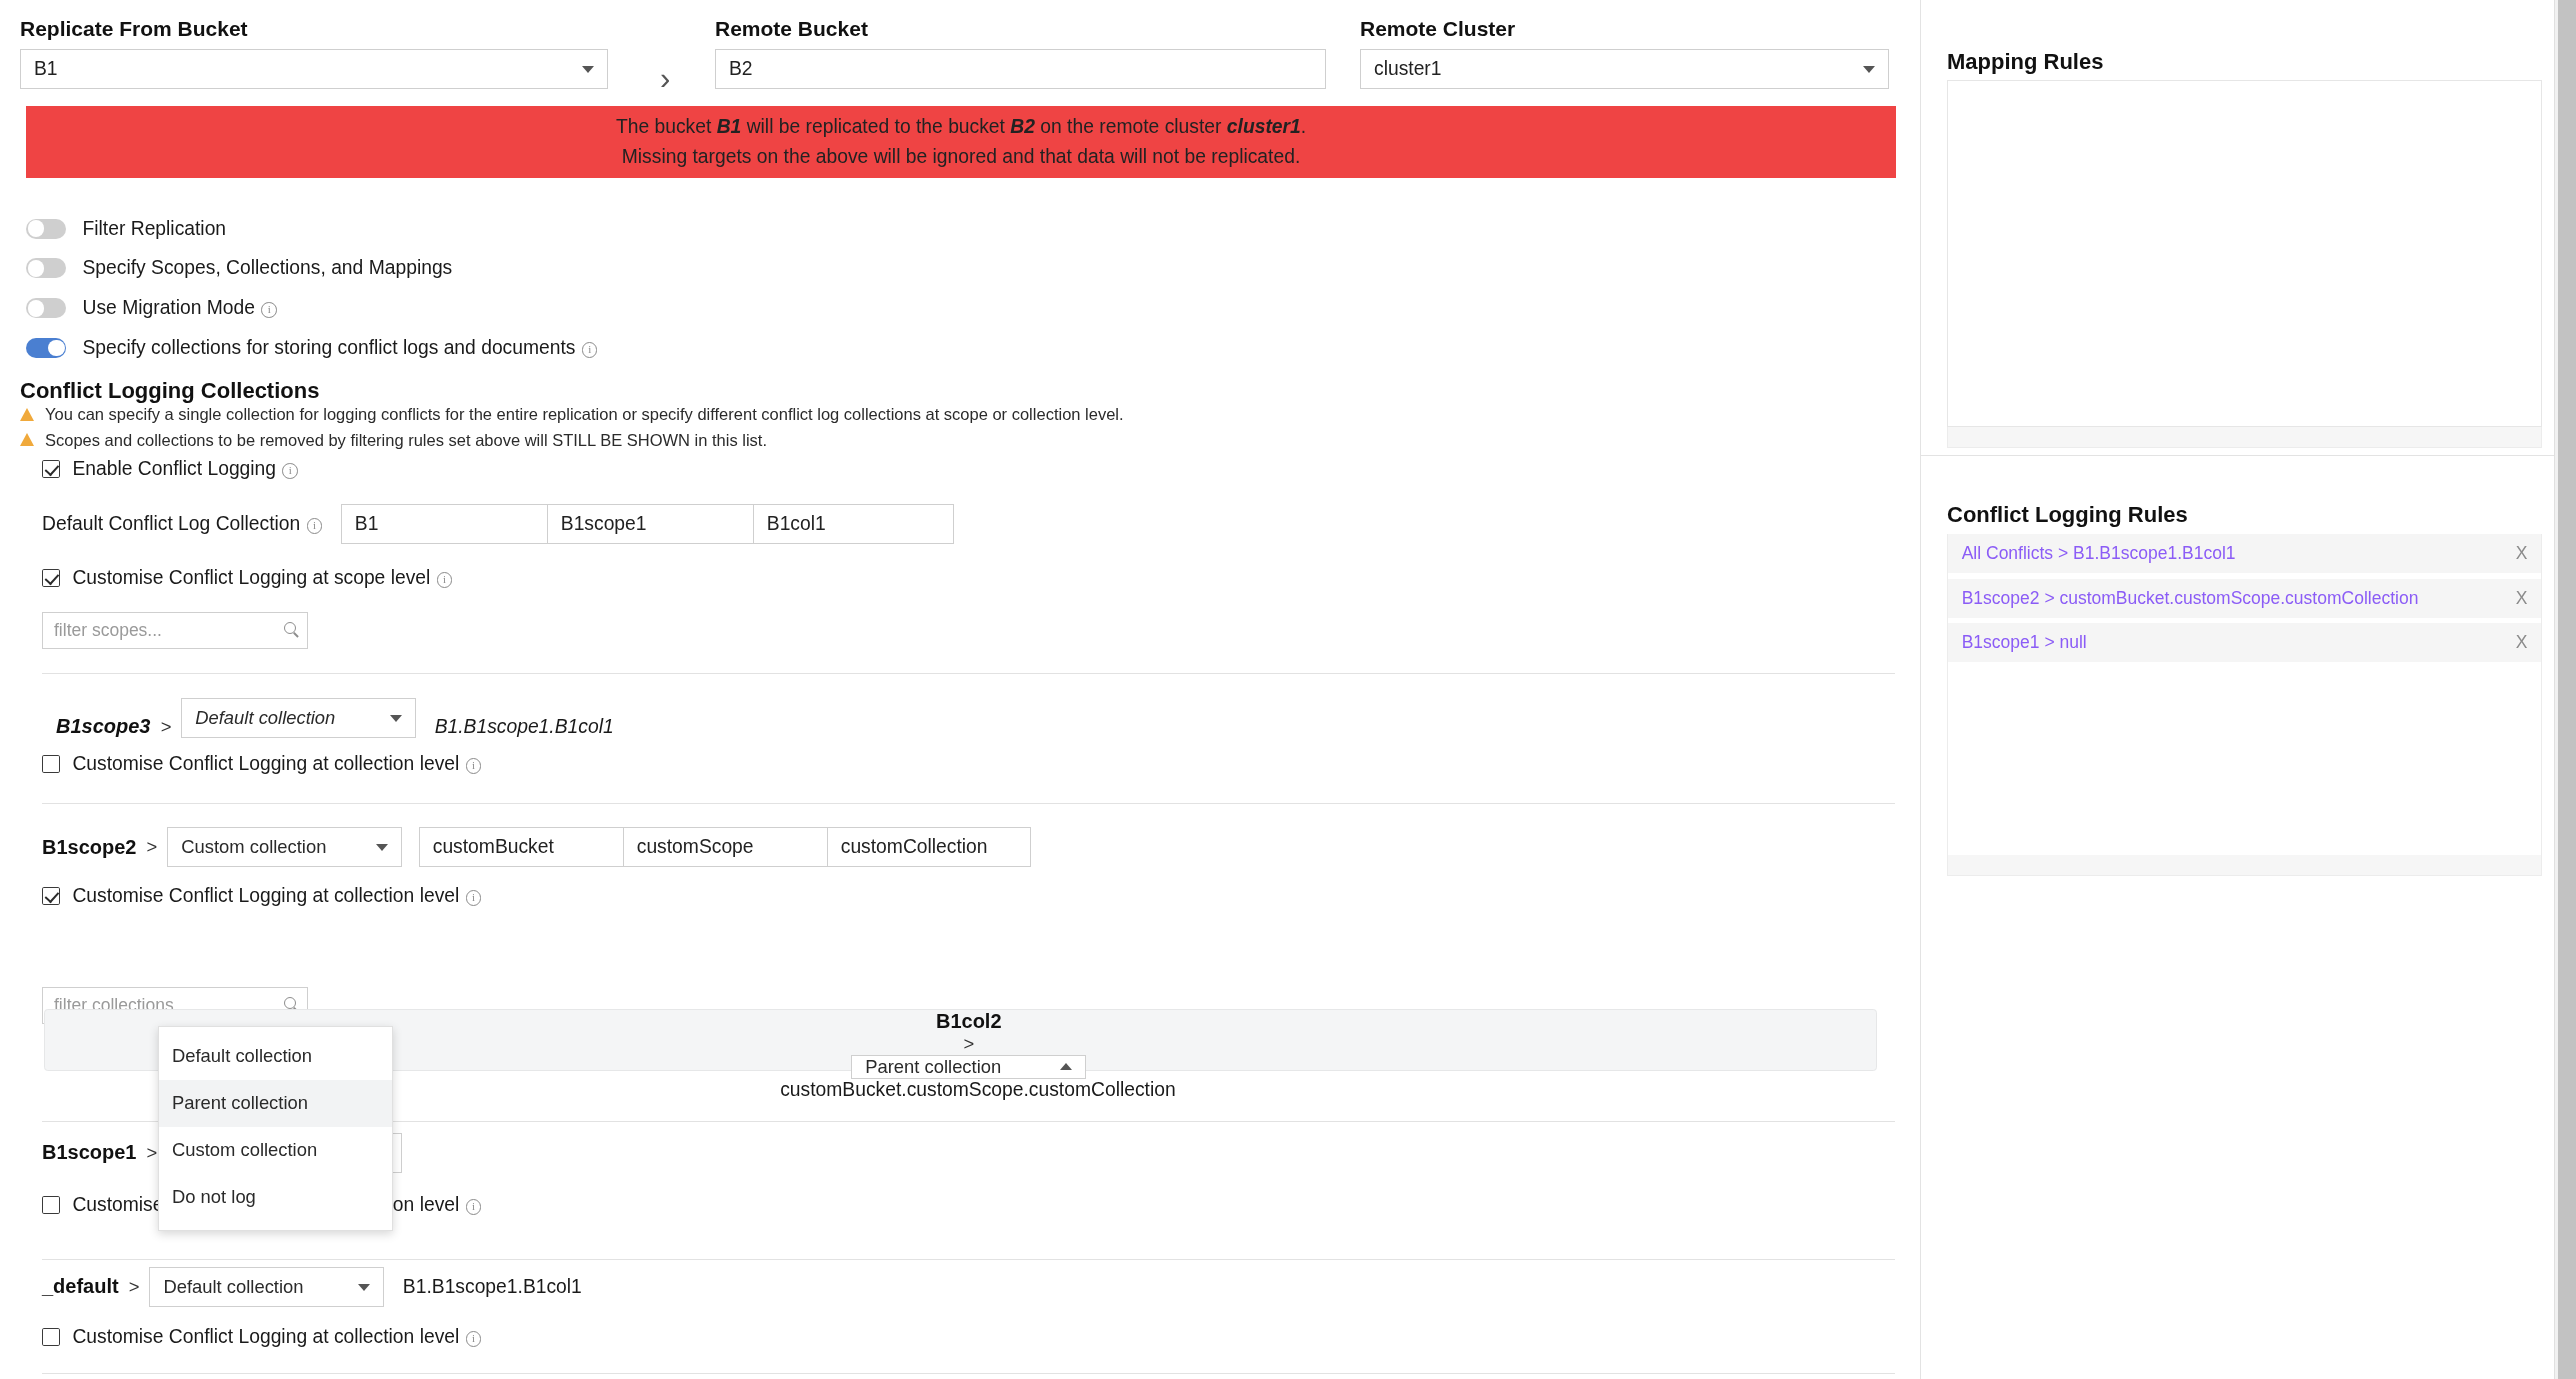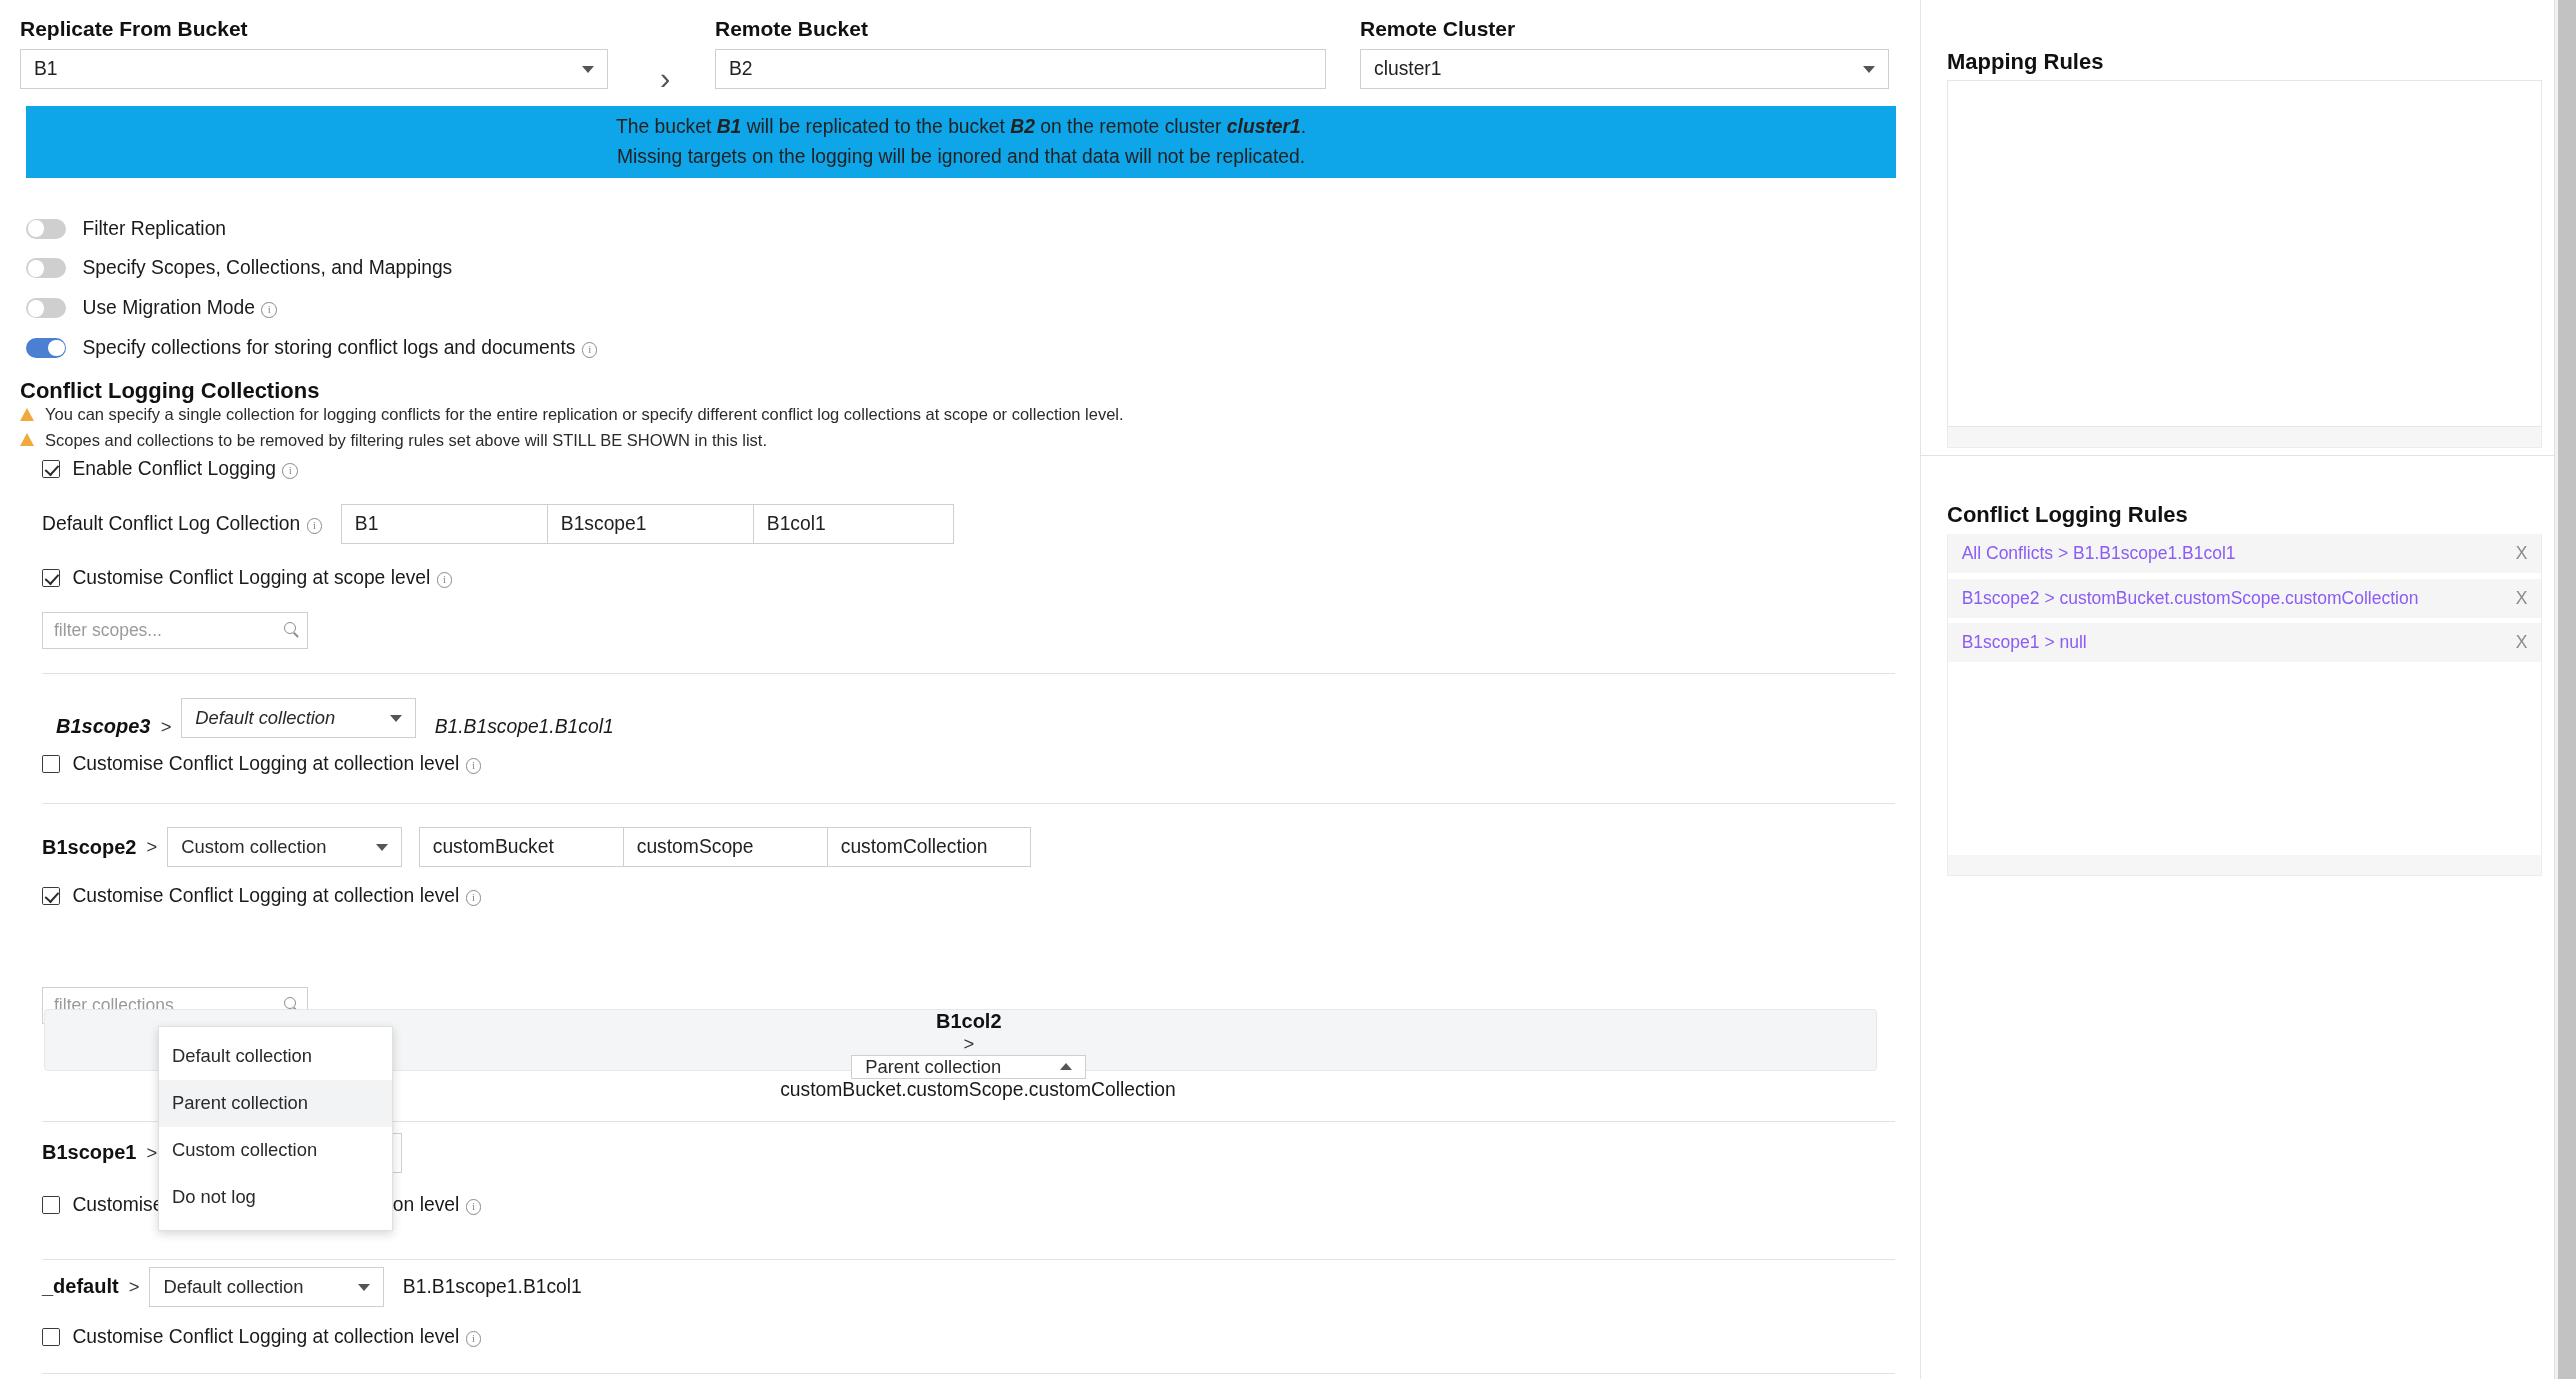--- a/index.html
+++ b/index.html
@@ -51,21 +51,21 @@
     border-top:7.3px solid #555;
   }
   .arrow-sep {
     position:absolute; left:660px; top:46px; font-size:31px; color:#555;
     font-weight:400; line-height:1;
   }
 
   
   .banner {
     position:absolute; left:26px; top:106px; width:1870px; height:72px;
-    background:#0ea5e9; display:flex; flex-direction:column;
+    background:#ef4444; display:flex; flex-direction:column;
     align-items:center; justify-content:center; gap:3.7px;
   }
   .banner-line { font-size:19.3px; color:#222; line-height:26px; }
   .banner-line b { font-weight:700; font-style:italic; }
 
   
   .toggles { position:absolute; left:26px; top:209px; width:1286px; }
   .toggle-row { display:flex; align-items:center; height:39px; margin-bottom:0.9px; }
   .switch {
     width:40px; height:20px; border-radius:10px; background:#cfcfcf;
@@ -227,21 +227,21 @@
         <div class="ctl select" style="width:529px;">
           <span>cluster1</span>
         </div>
       </div>
     </div>
 
     <div class="banner">
       <div class="banner-line">
         <span>The bucket </span><b>B1</b><span> will be replicated to the bucket </span><b>B2</b><span> on the remote cluster </span><b>cluster1</b><span>.</span>
       </div>
-      <div class="banner-line">Missing targets on the logging will be ignored and that data will not be replicated.</div>
+      <div class="banner-line">Missing targets on the above will be ignored and that data will not be replicated.</div>
     </div>
 
     <div class="toggles">
 
       <div class="toggle-row">
         <div class="switch">
             <div class="knob"></div>
           </div>
         <div class="toggle-label">Filter Replication</div>
       </div>

